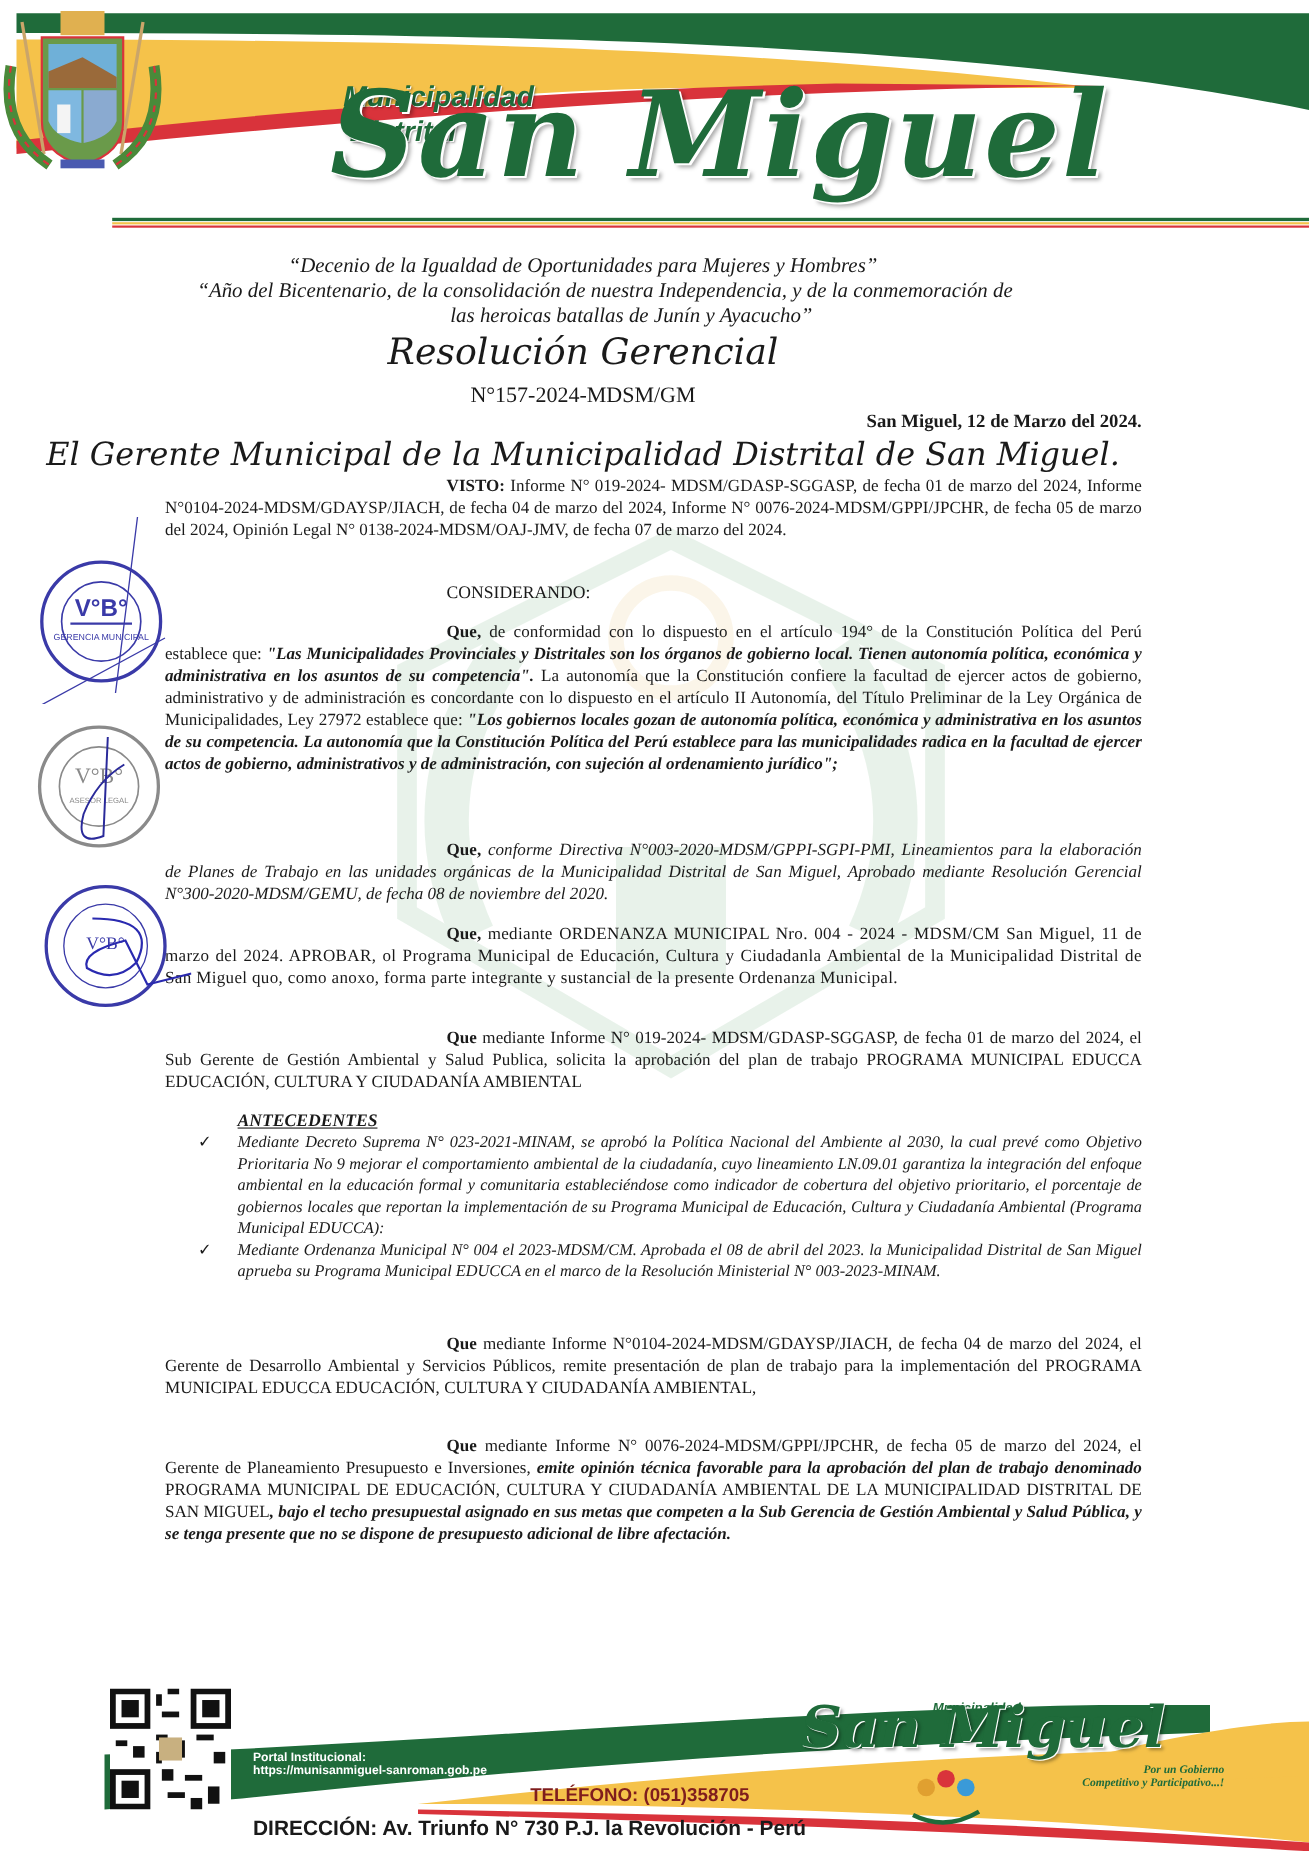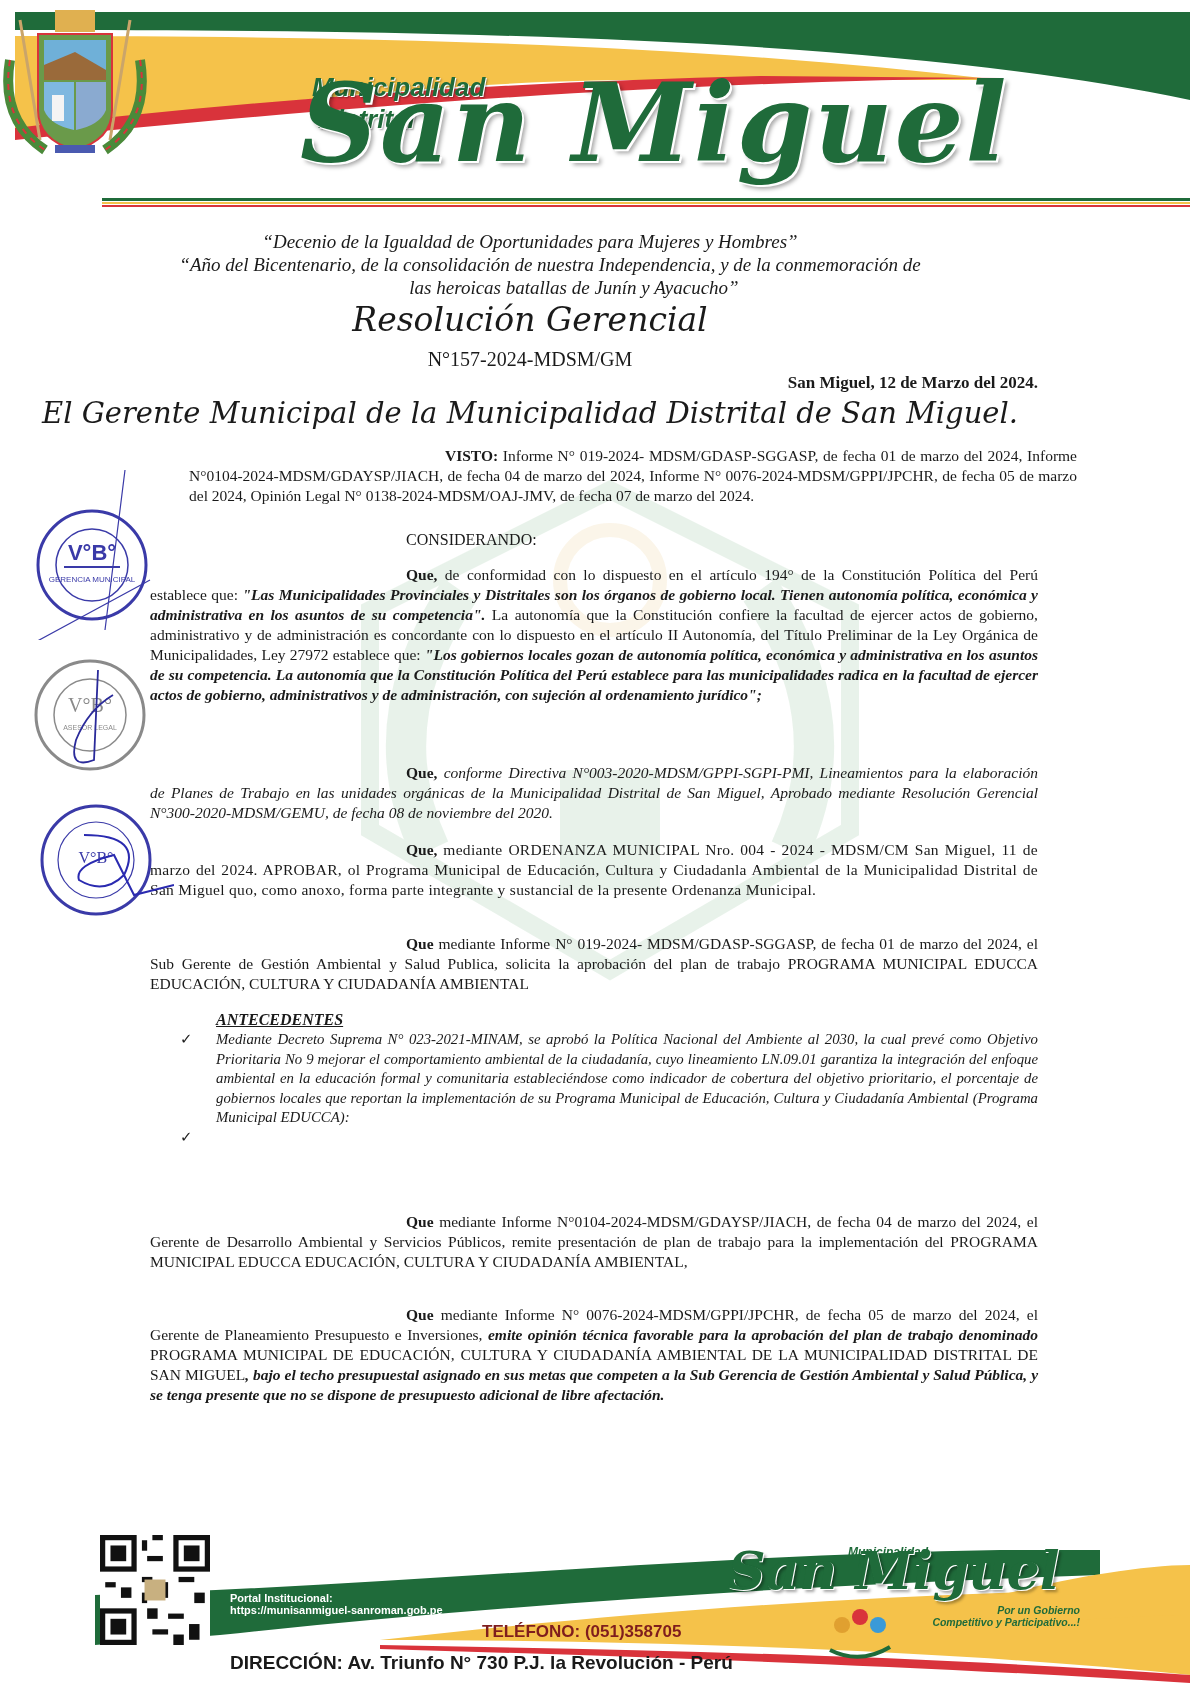--- a/index.html
+++ b/index.html
@@ -29,21 +29,21 @@
   .gerente { top: 396px; font-family: "DejaVu Serif", serif; font-style: italic; font-size: 29px; }
 
   .para { position: absolute; left: 150px; width: 888px; font-size: 15.5px; line-height: 20px; text-align: justify; }
   .para .indent { display: inline-block; width: 256px; }
   .b { font-weight: bold; }
   .bi { font-weight: bold; font-style: italic; }
   .i { font-style: italic; }
   .u { }
   .caps { letter-spacing: 0.3px; }
 
-  .p-visto { top: 446px; margin-left: 39px; }
+  .p-visto { top: 432px; }
   .considerando { position: absolute; left: 406px; top: 531px; font-size: 16px; font-weight: normal; }
   .p-que1 { top: 565px; }
   .p-que2 { top: 763px; }
   .p-que3 { top: 840px; }
   .p-que4 { top: 934px; }
   .antecedentes { position: absolute; left: 216px; top: 1011px; font-size: 16px; font-weight: bold; font-style: italic; text-decoration: underline; }
   .ante-list { position: absolute; left: 180px; top: 1030px; width: 858px; font-style: italic; font-size: 14.8px; line-height: 19.5px; text-align: justify; }
   .ante-item { position: relative; padding-left: 36px; }
   .ante-item .check { position: absolute; left: 0; top: 0; font-style: normal; }
   .p-que5 { top: 1212px; }
@@ -55,21 +55,21 @@
   
   .footer { position: absolute; left: 0; top: 1525px; width: 1190px; height: 158px; }
   .qr { position: absolute; left: 100px; top: 1535px; width: 110px; height: 110px; background: #fff; }
   .portal { position: absolute; left: 230px; top: 1592px; font-family: "Liberation Sans", sans-serif; font-size: 11px; color: #ffffff; line-height: 12px; font-weight: bold; }
   .telefono { position: absolute; left: 482px; top: 1622px; font-family: "Liberation Sans", sans-serif; font-weight: bold; font-size: 17px; color: #7f1d1d; }
   .direccion { position: absolute; left: 230px; top: 1652px; font-family: "Liberation Sans", sans-serif; font-weight: bold; font-size: 19px; color: #1a1a1a; }
   .foot-brand-small { position: absolute; font-family: "Liberation Sans", sans-serif; font-style: italic; font-weight: bold; color: #1f6b3a; font-size: 12px; }
   .foot-muni { left: 848px; top: 1545px; }
   .foot-dist { left: 858px; top: 1557px; }
   .foot-big { position: absolute; left: 728px; top: 1540px; font-family: "DejaVu Serif", serif; font-style: italic; font-weight: bold; font-size: 52px; color: #1f6b3a; text-shadow: 1px 1px 0 #fff, 3px 3px 3px rgba(0,0,0,0.35); white-space: nowrap; }
-  .slogan { position: absolute; left: 930px; top: 1604px; width: 150px; text-align: right; font-family: Liberation Sans, sans-serif; font-style: italic; font-weight: bold; font-size: 10.5px; line-height: 12px; }
+  .slogan { position: absolute; left: 963px; top: 1604px; width: 150px; text-align: right; font-family: Liberation Serif, serif; font-style: italic; font-weight: bold; font-size: 10.5px; line-height: 12px; }
   .slogan .l1 { color: #1f6b3a; display: block; }
   .slogan .l2 { color: #1f6b3a; display: block; }
 </style>
 </head>
 <body>
 
 <div class="header">
   <svg width="1190" height="220">
     <path d="M15 12 L1190 12 L1190 100 C900 40 500 30 15 30 Z" fill="#1f6b3a"></path>
     <path d="M15 36 C400 36 700 45 1000 80 L640 80 C500 80 300 95 15 135 Z" fill="#f5c24a"></path>
@@ -137,20 +137,21 @@
 </div>
 
 <div class="antecedentes">ANTECEDENTES</div>
 <div class="ante-list">
   <div class="ante-item">
     <span class="check">✓</span>
     <span>Mediante Decreto Suprema N° 023-2021-MINAM, se aprobó la Política Nacional del Ambiente al 2030, la cual prevé como Objetivo Prioritaria No 9 mejorar el comportamiento ambiental de la ciudadanía, cuyo lineamiento LN.09.01 garantiza la integración del enfoque ambiental en la educación formal y comunitaria estableciéndose como indicador de cobertura del objetivo prioritario, el porcentaje de gobiernos locales que reportan la implementación de su Programa Municipal de Educación, Cultura y Ciudadanía Ambiental (Programa Municipal EDUCCA):</span>
   </div>
   <div class="ante-item">
     <span class="check">✓</span>
+    <span>Mediante Ordenanza Municipal N° 004 el 2023-MDSM/CM. Aprobada el 08 de abril del 2023. la Municipalidad Distrital de San Miguel aprueba su Programa Municipal EDUCCA en el marco de la Resolución Ministerial N° 003-2023-MINAM.</span>
   </div>
 </div>
 
 <div class="para p-que5">
   <span class="indent"></span><span class="b">Que</span><span> mediante Informe N°0104-2024-MDSM/GDAYSP/JIACH, de fecha 04 de marzo del 2024, el Gerente de Desarrollo Ambiental y Servicios Públicos, remite presentación de plan de trabajo para la implementación del PROGRAMA MUNICIPAL EDUCCA EDUCACIÓN, CULTURA Y CIUDADANÍA AMBIENTAL,</span>
 </div>
 
 <div class="para p-que6">
   <span class="indent"></span><span class="b">Que</span><span> mediante Informe N° 0076-2024-MDSM/GPPI/JPCHR, de fecha 05 de marzo del 2024, el Gerente de Planeamiento Presupuesto e Inversiones, </span><span class="bi u">emite opinión técnica favorable para la aprobación del plan de trabajo denominado</span><span> PROGRAMA MUNICIPAL DE  EDUCACIÓN, CULTURA Y CIUDADANÍA AMBIENTAL DE LA MUNICIPALIDAD DISTRITAL DE SAN MIGUEL</span><span class="bi u">, bajo el techo presupuestal asignado en sus metas que competen a la Sub Gerencia de Gestión Ambiental y Salud Pública, y se tenga presente que no se dispone de presupuesto adicional de libre afectación.</span>
 </div>

